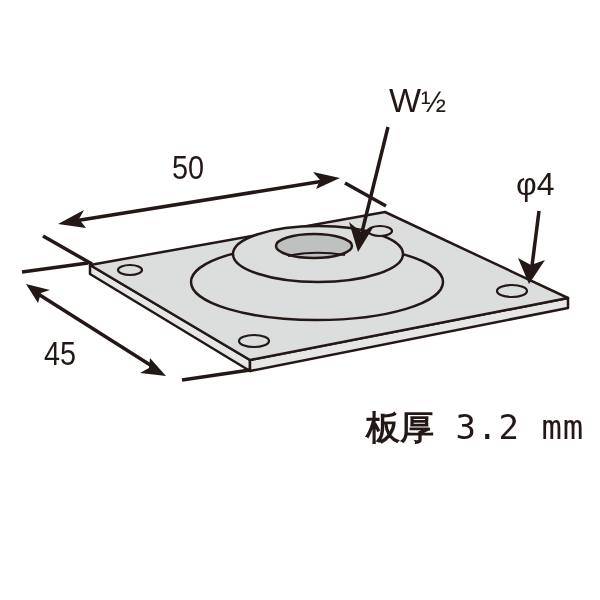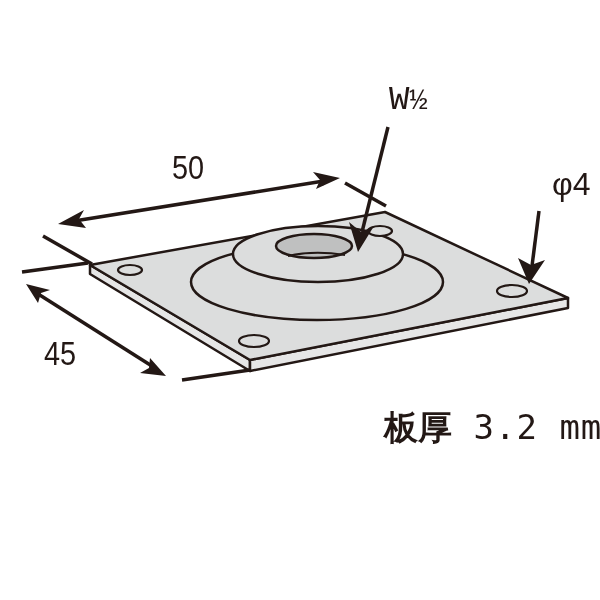--- a/index.html
+++ b/index.html
@@ -22,29 +22,29 @@
       height: 600px;
     }
     .label {
       position: absolute;
       color: #231815;
       white-space: nowrap;
       line-height: 1;
     }
     .dim-50 { left: 172px; top: 150px; font-size: 34px; transform: scaleX(0.85); transform-origin: left top; }
     .dim-45 { left: 44px; top: 336px; font-size: 34px; transform: scaleX(0.85); transform-origin: left top; }
-    .thread { left: 389px; top: 83px; font-size: 34px; font-family: Liberation Mono, monospace; }
+    .thread { left: 389px; top: 83px; font-size: 34px; }
     .thread .frac { font-size: 30px; }
-    .hole-dia { left: 516px; top: 168px; font-size: 32px; margin-left: 36px; }
+    .hole-dia { left: 516px; top: 168px; font-size: 32px; }
     .thickness {
       left: 366px; top: 410px; font-size: 34px;
       font-family: "DejaVu Sans Mono", "Liberation Mono", monospace;
       letter-spacing: 1px;
     }
-    .thickness .kanji { font-family: Liberation Sans, sans-serif; font-weight: bold; letter-spacing: 0; margin-left: 18px; }
+    .thickness .kanji { font-family: Liberation Sans, sans-serif; font-weight: bold; letter-spacing: 0; }
   </style>
 </head>
 <body>
 
 <svg id="diagram" viewBox="0 0 600 600" xmlns="http://www.w3.org/2000/svg">
   <defs>
     <marker id="arrowhead" markerWidth="10" markerHeight="10" refX="9" refY="5" orient="auto" markerUnits="userSpaceOnUse" viewBox="0 0 10 10">
       <path d="M0,0 L10,5 L0,10 L3,5 z" fill="#231815"></path>
     </marker>
   </defs>

